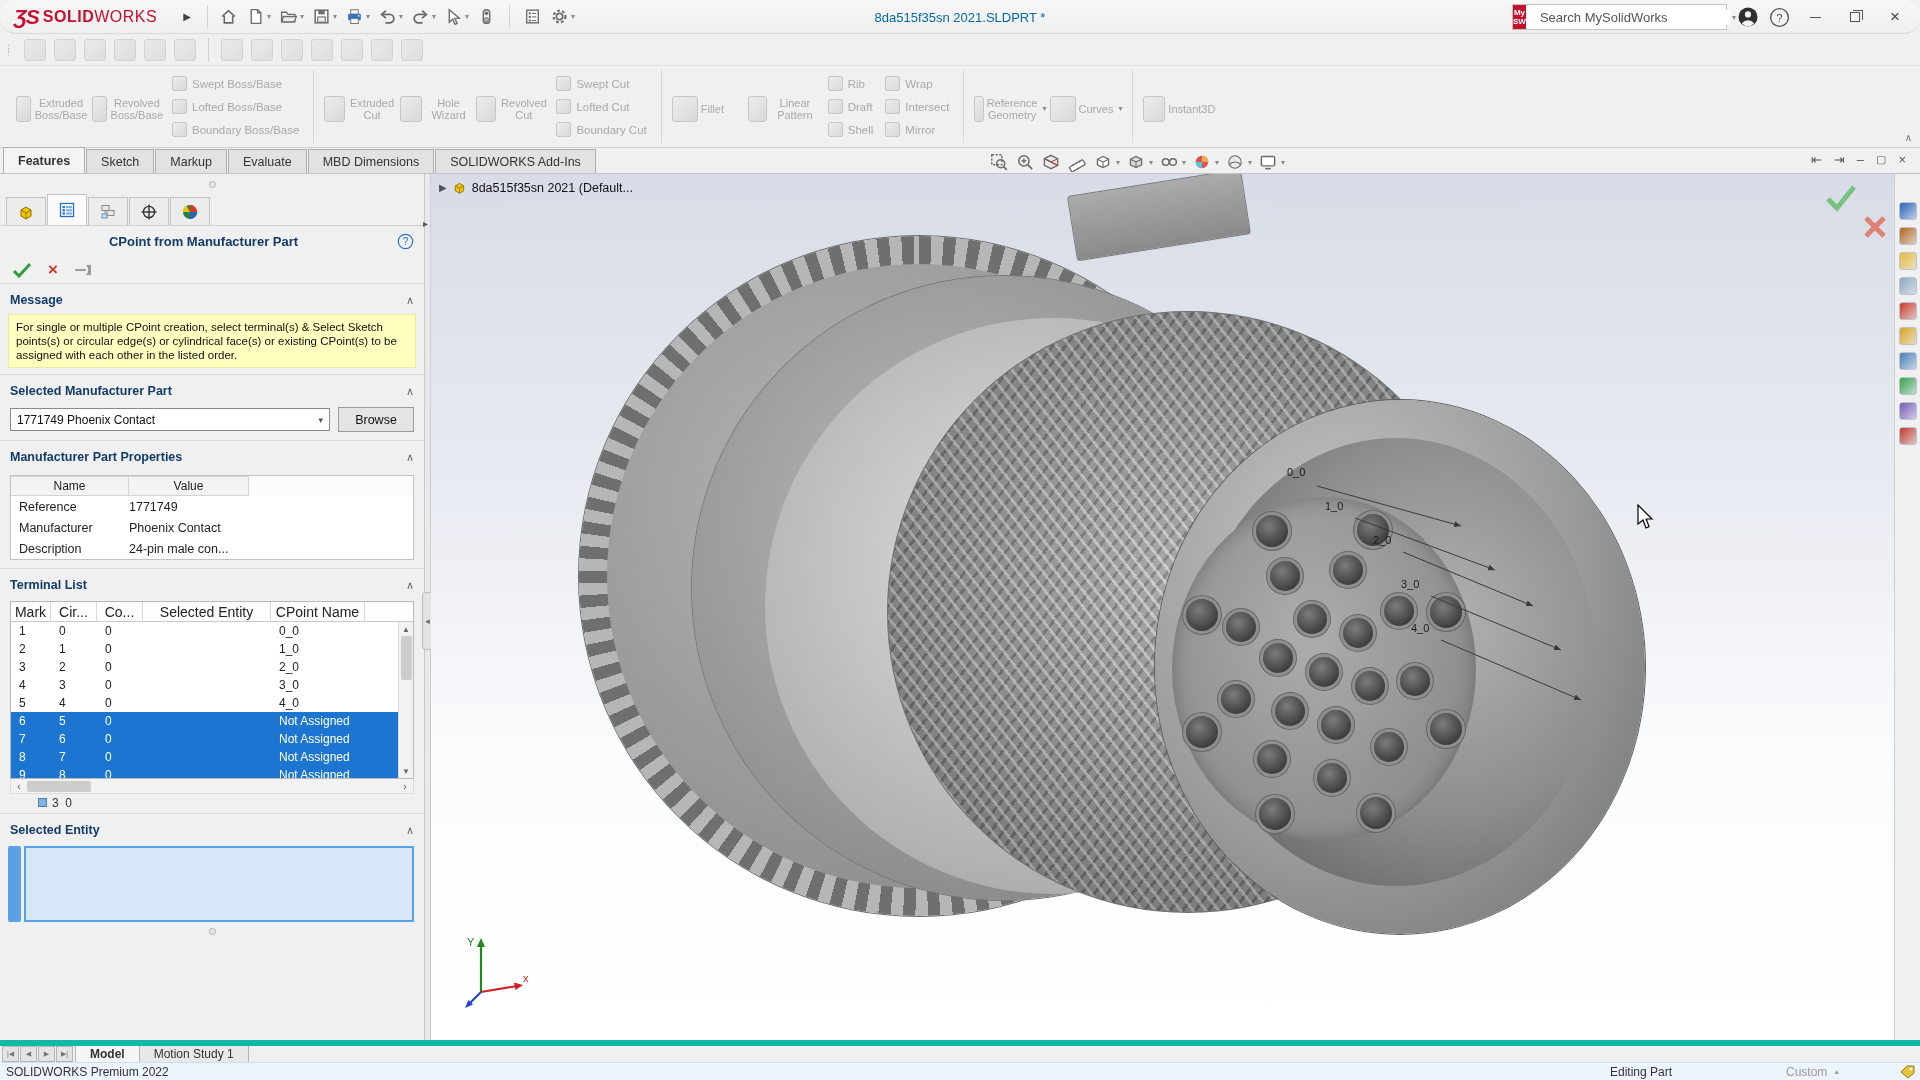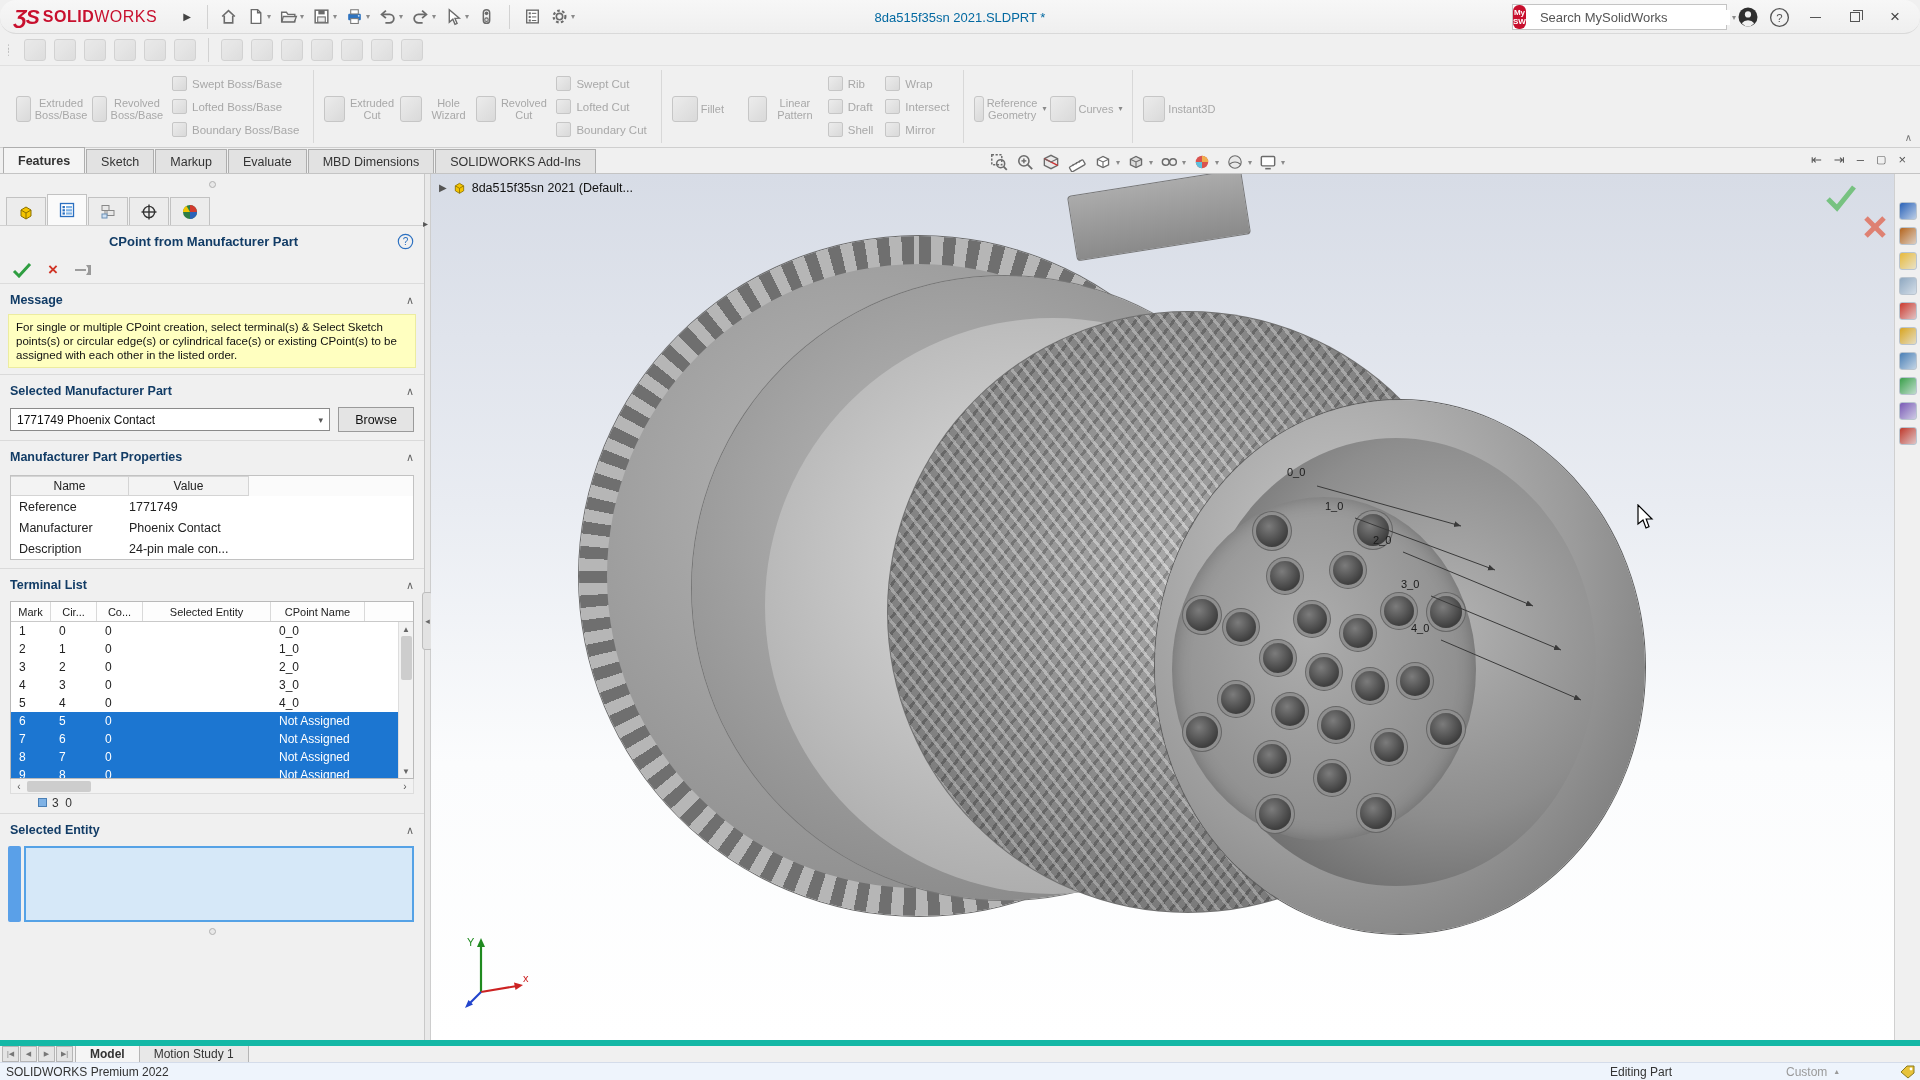--- a/index.html
+++ b/index.html
@@ -13,21 +13,21 @@
   #logo .lgsolid { color:#c8102e; font-weight:bold; font-size:16px; letter-spacing:.5px; margin-left:4px; }
   #logo .lgworks { color:#c8102e; font-weight:normal; font-size:16px; letter-spacing:.5px; }
   #logo-flyout { color:#444; font-size:10px; margin:0 8px 0 16px; }
   .tb-sep { width:1px; height:24px; background:#d2d2d2; margin:0 8px; }
   #quick-access { display:flex; align-items:center; gap:2px; }
   .qa-btn { display:flex; align-items:center; height:26px; padding:0 3px; border-radius:3px; }
   .caret { font-size:8px; color:#8a8a8a; margin-left:2px; }
   #doc-title { position:absolute; left:0; right:0; top:0; height:34px; display:flex; align-items:center; justify-content:center; color:#0369a1; font-size:13px; pointer-events:none; }
   #titlebar-right { position:absolute; right:0; top:0; height:34px; display:flex; align-items:center; gap:10px; padding-right:10px; }
   #search-box { display:flex; align-items:center; width:215px; height:26px; background:#fff; border:1px solid #c4c4c4; }
-  #search-badge { width:24px; height:24px; background:#c8102e; color:#fff; font-size:8px; font-weight:bold; line-height:9px; display:flex; flex-direction:column; align-items:center; justify-content:center;border-radius:6px; }
+  #search-badge { width:24px; height:24px; background:#c8102e; color:#fff; font-size:8px; font-weight:bold; line-height:9px; display:flex; flex-direction:column; align-items:center; justify-content:center; }
   #search-input { flex:1; border:none; outline:none; font-size:13px; padding:0 14px; color:#15803d; font-family:"Liberation Sans",sans-serif; }
   #search-input::placeholder { color:#555; }
   .win-btn { width:30px; height:26px; display:flex; align-items:center; justify-content:center; color:#444; font-size:14px; }
   .restore-glyph { width:10px; height:10px; border:1px solid #555; position:relative; }
   .restore-glyph:before { content:""; position:absolute; left:2px; top:-3px; width:9px; height:9px; border:1px solid #555; border-bottom:none; border-left:none; }
   .min-glyph { width:11px; height:1px; background:#555; }
 
   
   #toolbar2 { position:absolute; left:0; top:34px; width:1920px; height:32px; background:#f0f0f0; border-bottom:1px solid #e0e0e0; display:flex; align-items:center; }
   #toolbar2 .grip { color:#b5b5b5; font-size:9px; letter-spacing:1px; margin:0 6px 0 4px; line-height:4px; }
@@ -83,21 +83,21 @@
   #props-table { margin:6px 10px 8px 10px; background:#fff; border:1px solid #c2c2c2; }
   #props-head { display:flex; height:20px; background:#fbfbfb; }
   .ph-cell { border:1px solid #d4d4d4; border-left:none; display:flex; align-items:center; justify-content:center; font-size:12px; color:#222; background:#f3f3f3; }
   .pr-row { display:flex; height:21px; align-items:center; }
   .pr-name { width:118px; padding-left:8px; font-size:12.5px; }
   .pr-value { flex:1; font-size:12.5px; }
 
   #terminal-wrap { margin:4px 10px 0 10px; }
   #tl-table { background:#fff; border:1px solid #b9b9b9; height:178px; overflow:hidden; position:relative; }
   #tl-head { display:flex; height:20px; border-bottom:1px solid #c9c9c9; background:#fdfdfd; }
-  .tl-hcell { display:flex; align-items:center; justify-content:center; font-size:11px; color:#222; border-right:1px solid #d9d9d9; }
+  .tl-hcell { display:flex; align-items:center; justify-content:center; font-size:14px; color:#222; border-right:1px solid #d9d9d9; }
   .tl-row { display:flex; height:18px; align-items:center; font-size:12px; }
   .tl-row.selected { background:#1c76d1; color:#fff; }
   .tl-cell { padding-left:8px; overflow:hidden; white-space:nowrap; }
   #tl-vscroll { position:absolute; right:0; top:20px; bottom:0; width:15px; background:#f2f2f2; border-left:1px solid #ddd; display:flex; flex-direction:column; align-items:center; }
   #tl-vscroll .arr { font-size:8px; color:#666; height:14px; display:flex; align-items:center; }
   #tl-vthumb { width:11px; height:44px; background:#cdcdcd; border-radius:2px; }
   #tl-hscroll { height:15px; background:#f2f2f2; border:1px solid #ddd; border-top:none; display:flex; align-items:center; }
   #tl-hscroll .arr { width:16px; text-align:center; color:#555; font-size:10px; }
   #tl-hthumb { width:64px; height:11px; background:#cdcdcd; border-radius:2px; }
   #partial-item { display:flex; align-items:center; gap:5px; height:13px; overflow:hidden; margin:2px 0 0 28px; color:#333; font-size:12px; }

